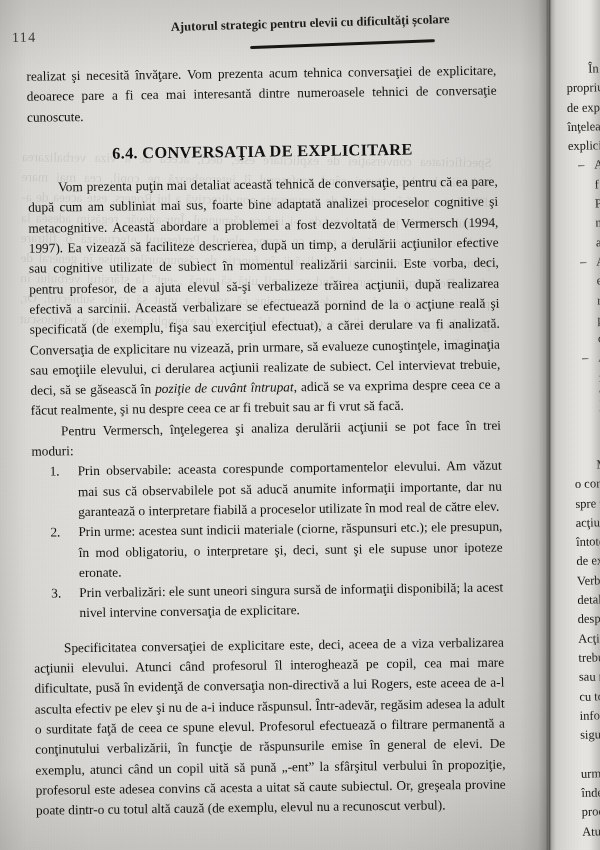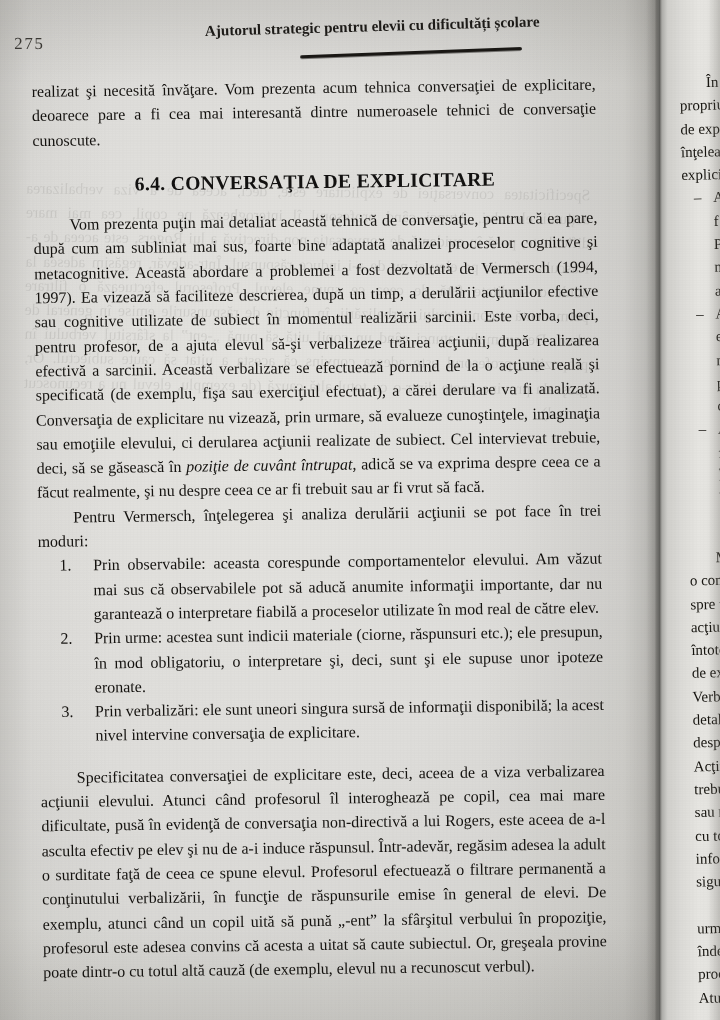--- a/index.html
+++ b/index.html
@@ -271,21 +271,21 @@
 
   <div class="sheet sheet-left">
     <div class="grain"></div>
     <div class="vignette"></div>
 
     <div class="showthrough">Specificitatea conversaţiei de explicitare este, deci, aceea de a viza verbalizarea acţiunii elevului. Atunci când profesorul îl interoghează pe copil, cea mai mare dificultate, pusă în evidenţă de conversaţia non-directivă a lui Rogers, este aceea de a-l asculta efectiv pe elev şi nu de a-i induce răspunsul. Într-adevăr, regăsim adesea la adult o surditate faţă de ceea ce spune elevul. Profesorul efectuează o filtrare permanentă a conţinutului verbalizării, în funcţie de răspunsurile emise în general de elevi. De exemplu, atunci când un copil uită să pună „-ent” la sfârşitul verbului în propoziţie, profesorul este adesea convins că acesta a uitat să caute subiectul. Or, greşeala provine poate dintr-o cu totul altă cauză (de exemplu, elevul nu a recunoscut verbul).</div>
   </div>
 
   <div class="page-body">
 
-    <div class="folio">275</div>
+    <div class="folio">114</div>
 
     <div class="runhead-wrap">
       <span class="runhead">Ajutorul strategic pentru elevii cu dificultăți școlare</span>
       <div class="runhead-rule"></div>
     </div>
 
     <div class="column">
 
       <p>realizat şi necesită învăţare. Vom prezenta acum tehnica conversaţiei de explicitare, deoarece pare a fi cea mai interesantă dintre numeroasele tehnici de conversaţie cunoscute.</p>
 

